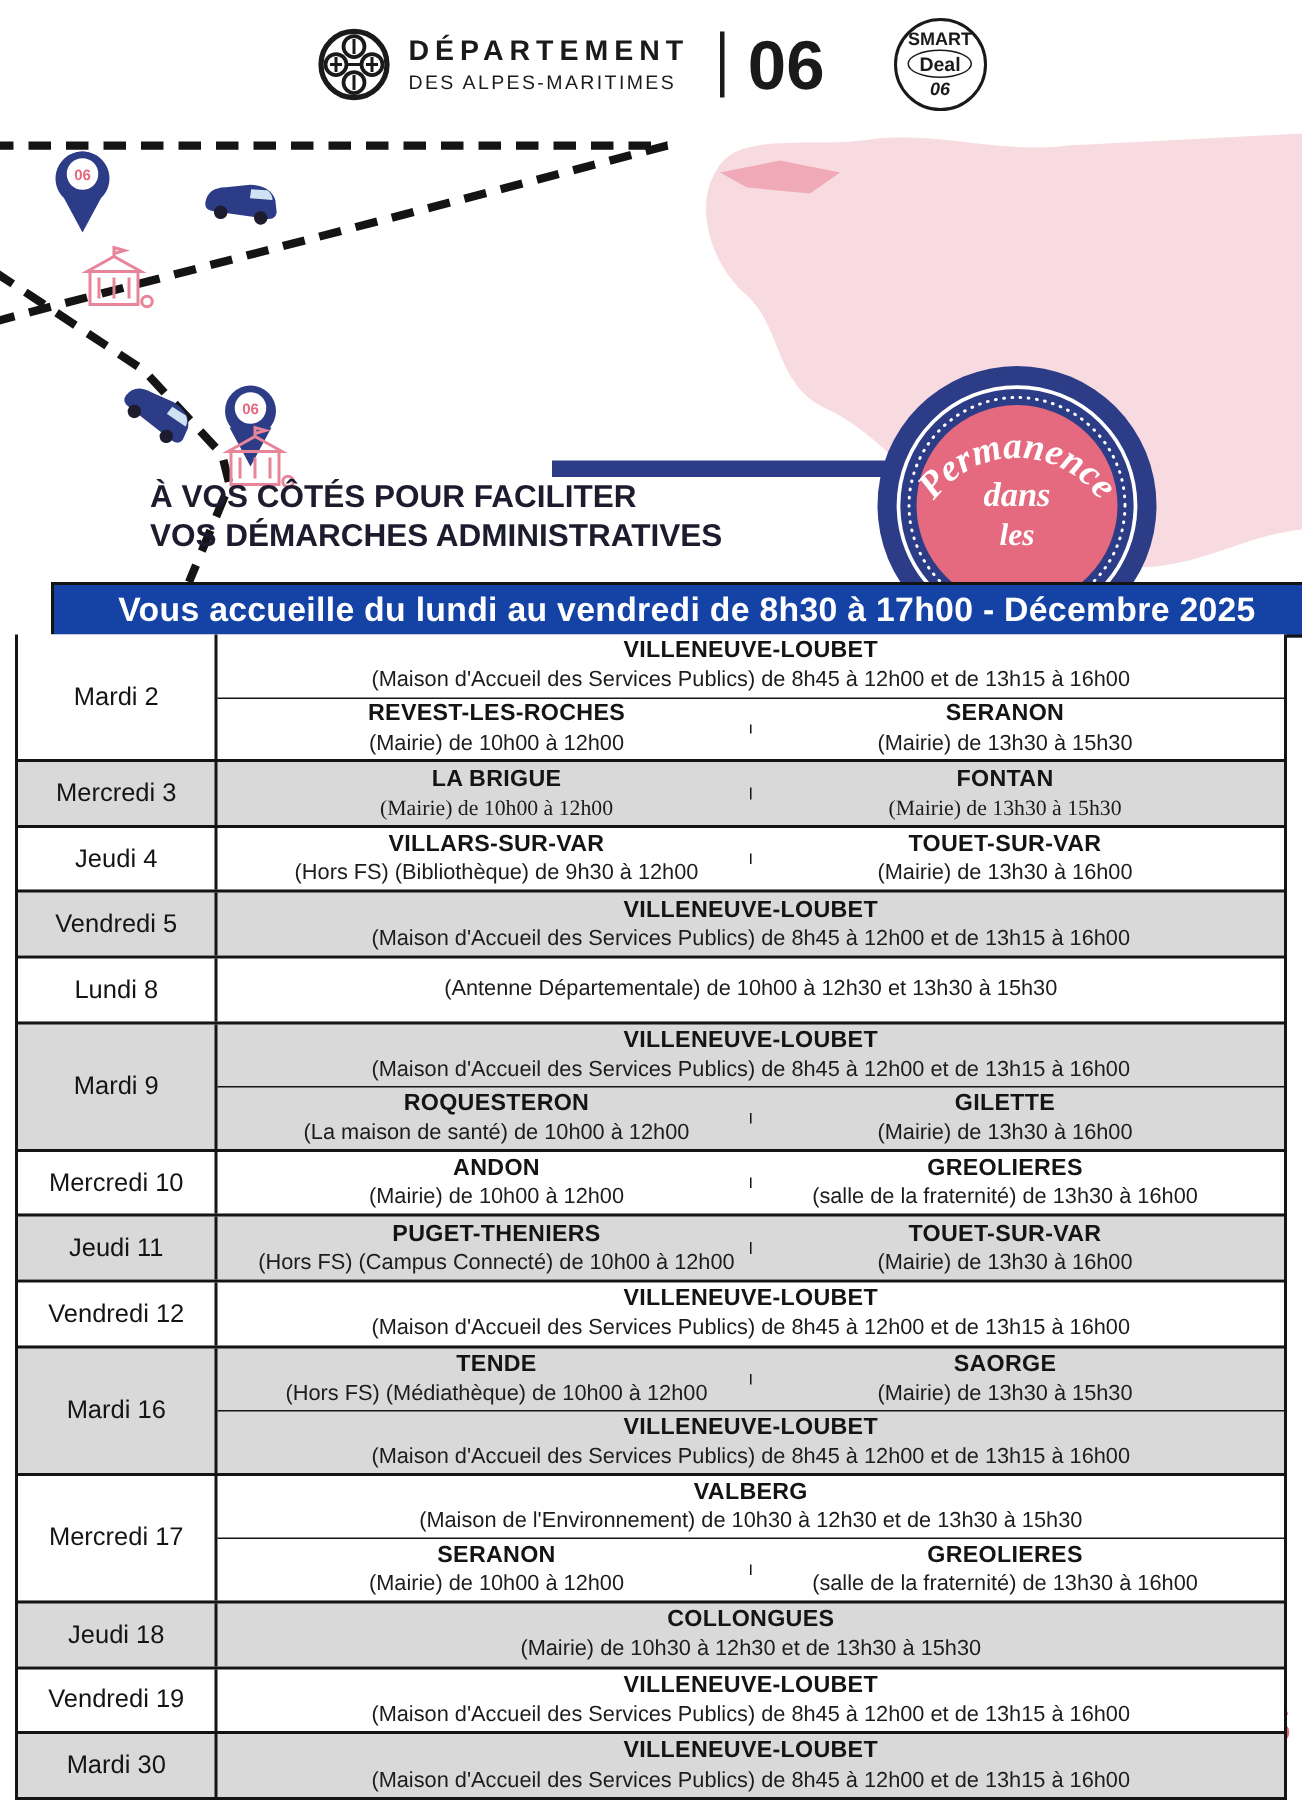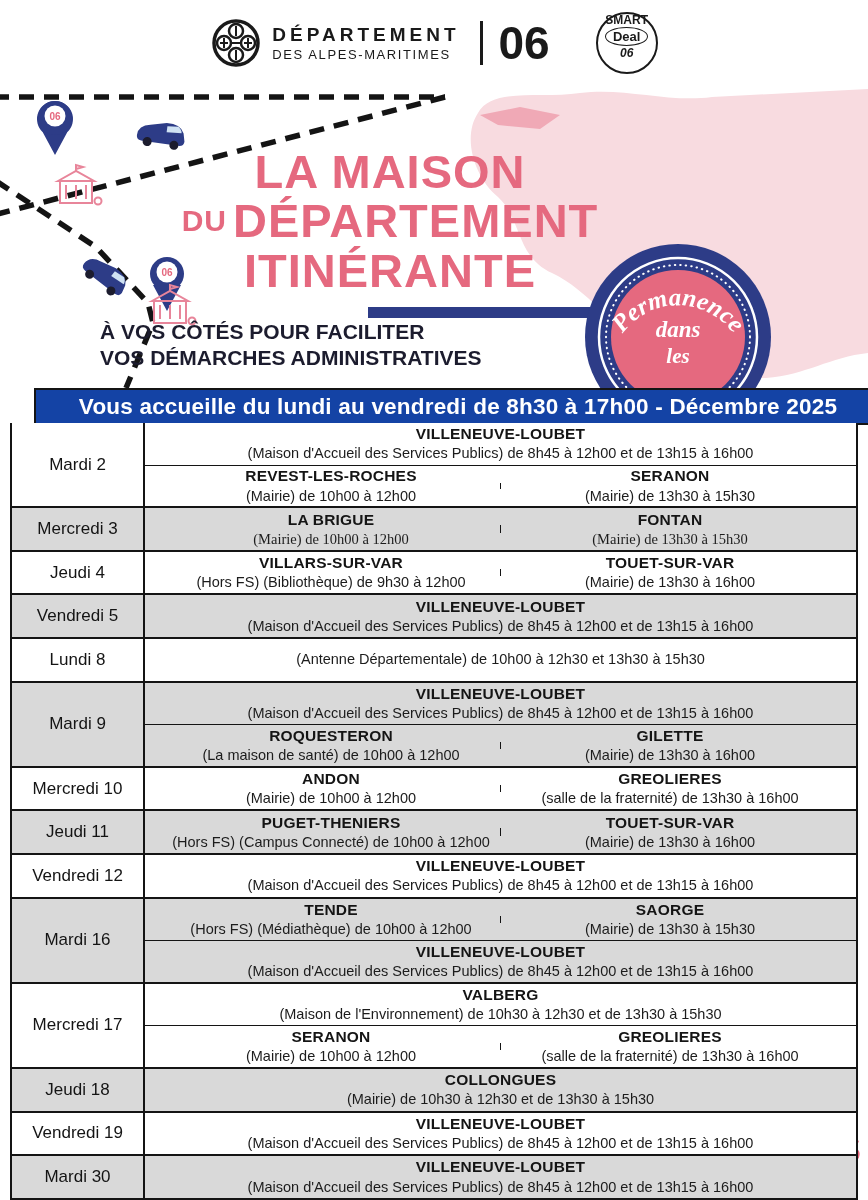--- a/index.html
+++ b/index.html
@@ -7,21 +7,21 @@
   .page { position:relative; width:868px; height:1161px; background:#fff; }
 
   
   .header { position:absolute; top:0; left:0; width:868px; height:85px; display:flex; align-items:center; justify-content:center; gap:18px; }
   .dept-logo { display:flex; align-items:center; gap:10px; }
   .dept-text { text-align:left; color:#1a1a1a; }
   .dept-line1 { font-size:19px; font-weight:bold; letter-spacing:4px; }
   .dept-line2 { font-size:13px; letter-spacing:1.6px; margin-top:1px; }
   .dept-sep { width:3px; height:44px; background:#1a1a1a; margin:0 6px 0 10px; }
   .dept-num { font-size:46px; font-weight:bold; color:#1a1a1a; line-height:1; }
-  .smart-badge { margin-left:28px; width:62px; height:62px; border:2.5px solid #1a1a1a; border-radius:50%; display:flex; flex-direction:column; align-items:center; line-height:1; }
+  .smart-badge { margin-left:28px; width:62px; height:62px; border:2.5px solid #1a1a1a; border-radius:50%; display:flex; flex-direction:column; align-items:center; justify-content:center; line-height:1; }
   .smart-line1 { font-size:12px; font-weight:bold; color:#1a1a1a; }
   .smart-line2 { font-size:13px; font-weight:bold; color:#1a1a1a; border:1.5px solid #1a1a1a; border-radius:50%; padding:2px 7px; margin:1px 0; }
   .smart-line3 { font-size:12px; font-weight:bold; font-style:italic; color:#1a1a1a; }
 
   
   .hero { position:absolute; top:85px; left:0; width:868px; height:303px; }
   .hero-svg { position:absolute; top:0; left:0; }
   .title-block { position:absolute; left:120px; top:62px; width:540px; text-align:center; color:#e5697f; font-weight:bold; line-height:1.05; z-index:2; }
   .title-l1 { font-size:47px; letter-spacing:1px; }
   .title-l2 { font-size:47px; letter-spacing:1px; }
@@ -179,25 +179,20 @@
         <g transform="rotate(180 678 252)">
           <text font-family="Liberation Serif, serif" font-style="italic" font-weight="bold" font-size="25" fill="#fff">
             <textPath href="#arcBottom" startOffset="50%" text-anchor="middle">communes</textPath>
           </text>
         </g>
         <text x="678" y="252" text-anchor="middle" font-family="Liberation Serif, serif" font-style="italic" font-weight="bold" font-size="23" fill="#fff">dans</text>
         <text x="678" y="278" text-anchor="middle" font-family="Liberation Serif, serif" font-style="italic" font-weight="bold" font-size="21" fill="#fff">les</text>
       </g>
     </svg>
 
-    <div class="title-block">
-      <div class="title-l1">LA MAISON</div>
-      <div class="title-l2"><span class="title-du">DU</span><span>DÉPARTEMENT</span></div>
-      <div class="title-l3">ITINÉRANTE</div>
-    </div>
     <div class="subtitle">
       <div>À VOS CÔTÉS POUR FACILITER</div>
       <div>VOS DÉMARCHES ADMINISTRATIVES</div>
     </div>
   </div>
 
   <div class="banner">
     <div class="banner-text">Vous accueille du lundi au vendredi de 8h30 à 17h00 - Décembre 2025</div>
   </div>
 

